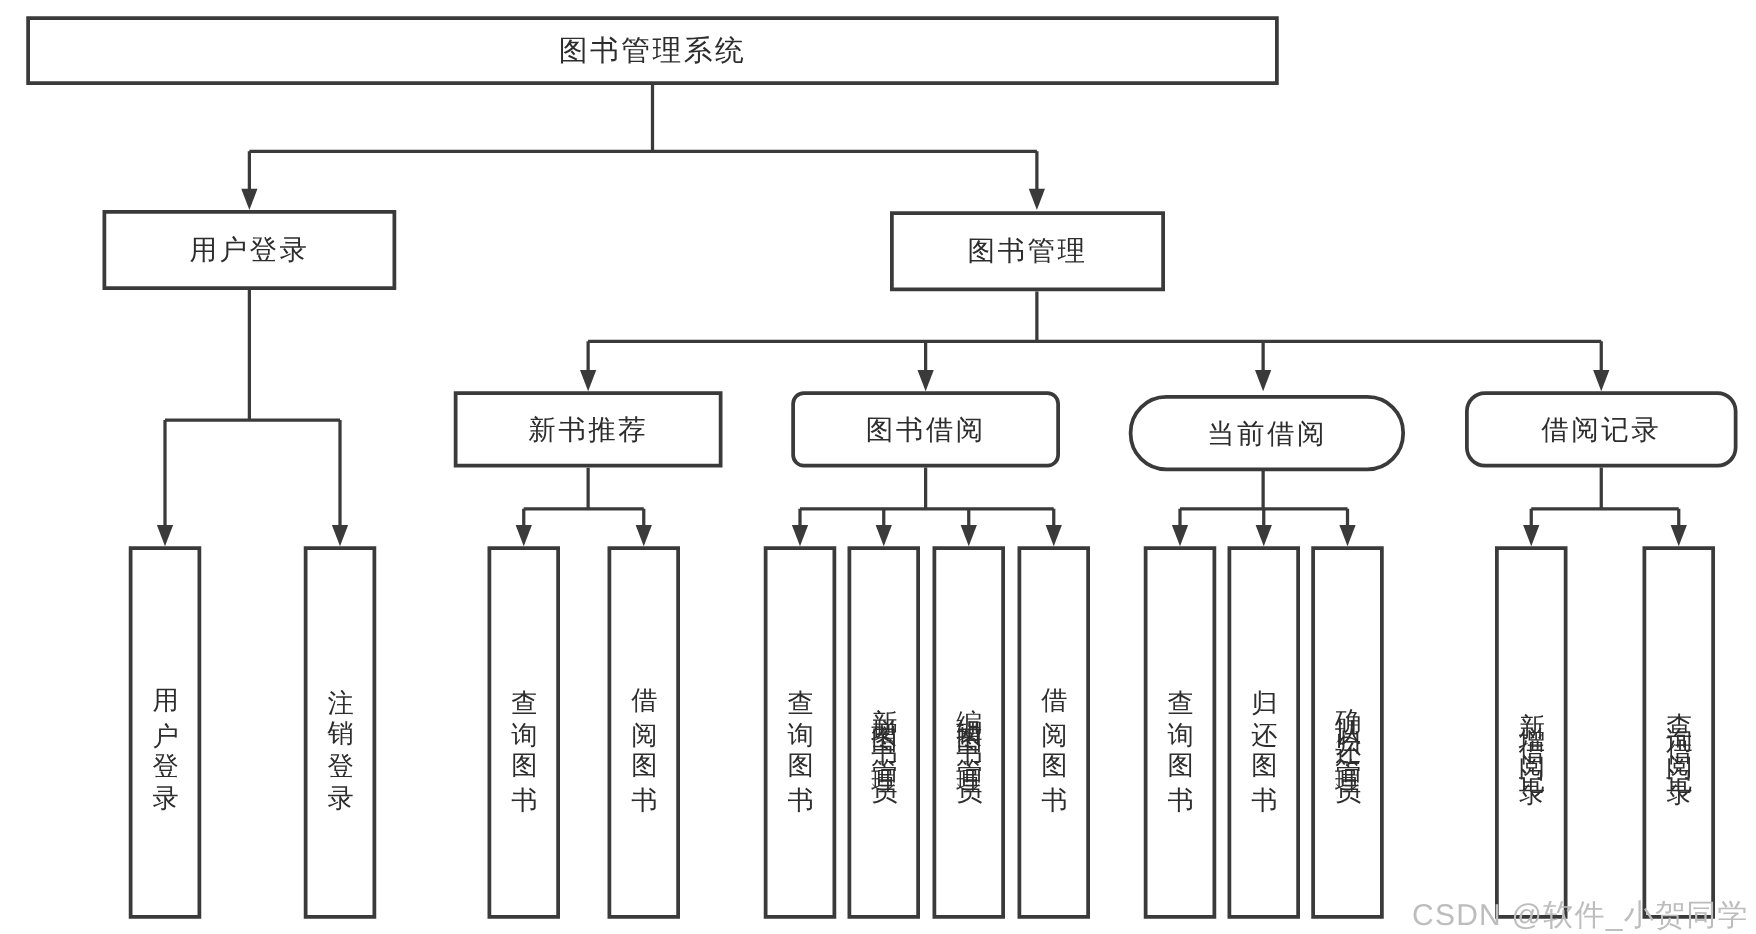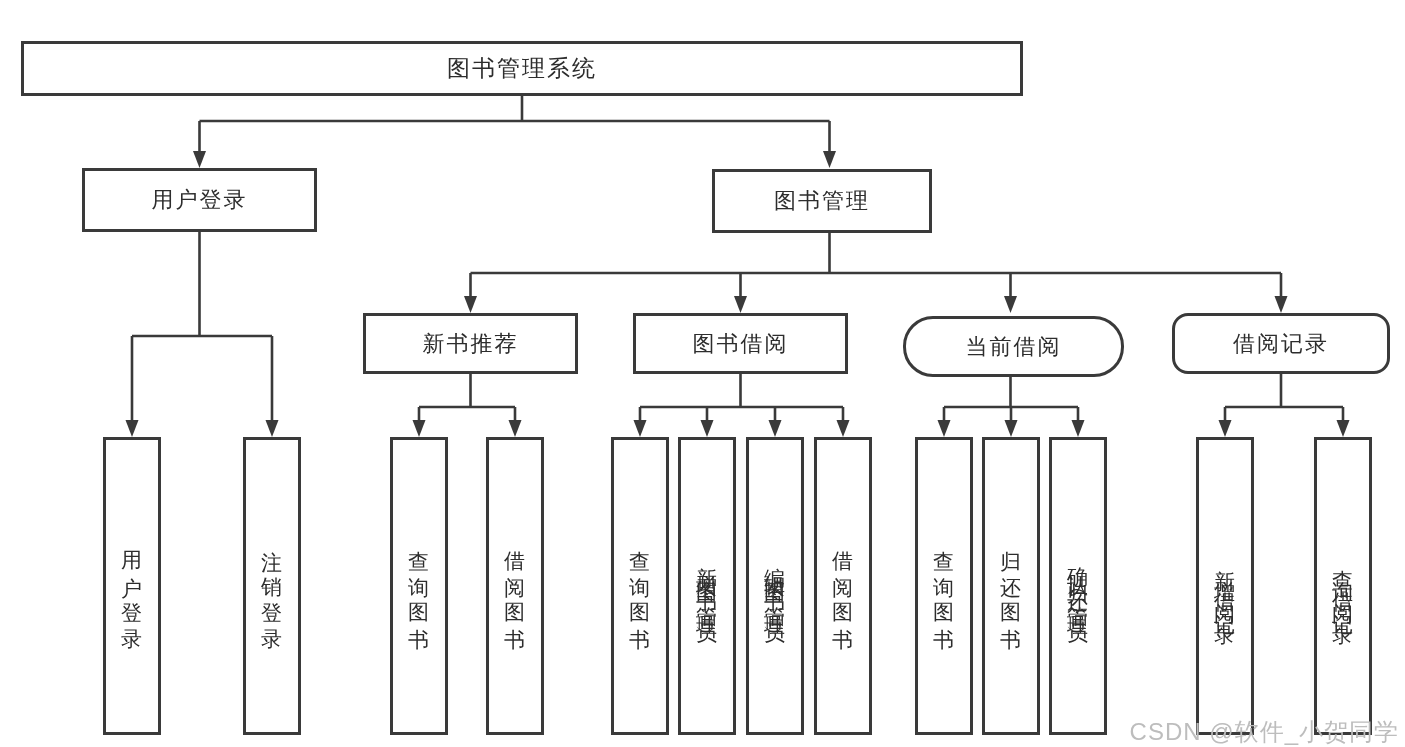--- a/index.html
+++ b/index.html
@@ -81,35 +81,35 @@
       <polygon points="768.5,420 781.5,420 775,437"></polygon>
       <polygon points="836.5,420 849.5,420 843,437"></polygon>
       <polygon points="937.5,420 950.5,420 944,437"></polygon>
       <polygon points="1004.5,420 1017.5,420 1011,437"></polygon>
       <polygon points="1071.5,420 1084.5,420 1078,437"></polygon>
       <polygon points="1218.5,420 1231.5,420 1225,437"></polygon>
       <polygon points="1336.5,420 1349.5,420 1343,437"></polygon>
     </g>
   </svg>
 
-  <div class="box root" style="left:21px;top:13px;width:1002px;height:55px;margin-top:28px;">
+  <div class="box root" style="left:21px;top:13px;width:1002px;height:55px;">
     <span class="h-label">图书管理系统</span>
   </div>
 
   <div class="box" style="left:82px;top:168px;width:235px;height:64px;">
     <span class="h-label">用户登录</span>
   </div>
   <div class="box" style="left:712px;top:169px;width:220px;height:64px;">
     <span class="h-label">图书管理</span>
   </div>
 
   <div class="box" style="left:363px;top:313px;width:215px;height:61px;">
     <span class="h-label">新书推荐</span>
   </div>
-  <div class="box" style="left:633px;top:313px;width:215px;height:61px;">
+  <div class="box" style="left:633px;top:313px;width:215px;height:61px;border-radius:10px;">
     <span class="h-label">图书借阅</span>
   </div>
   <div class="box" style="left:903px;top:316px;width:221px;height:61px;border-radius:30px;">
     <span class="h-label">当前借阅</span>
   </div>
   <div class="box" style="left:1172px;top:313px;width:218px;height:61px;border-radius:16px;">
     <span class="h-label">借阅记录</span>
   </div>
 
   <div class="box" style="left:103px;top:437px;width:58px;height:298px;">

